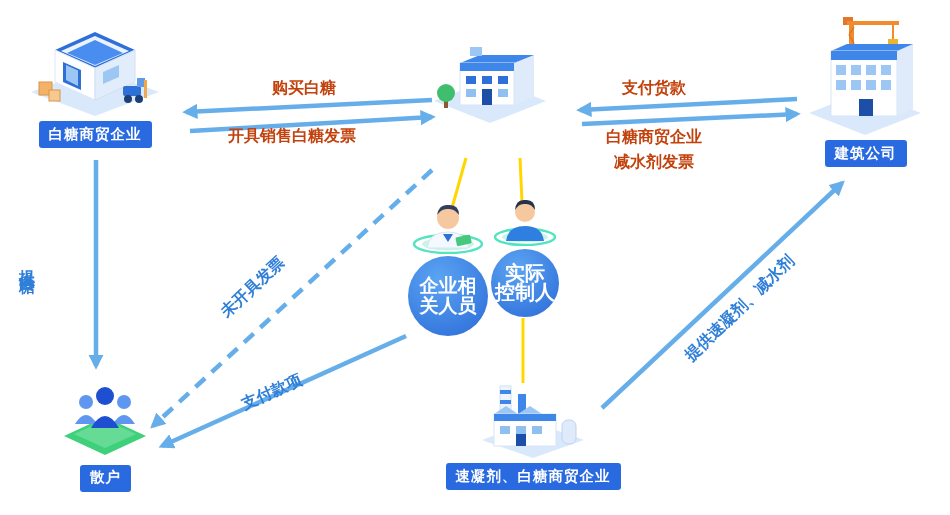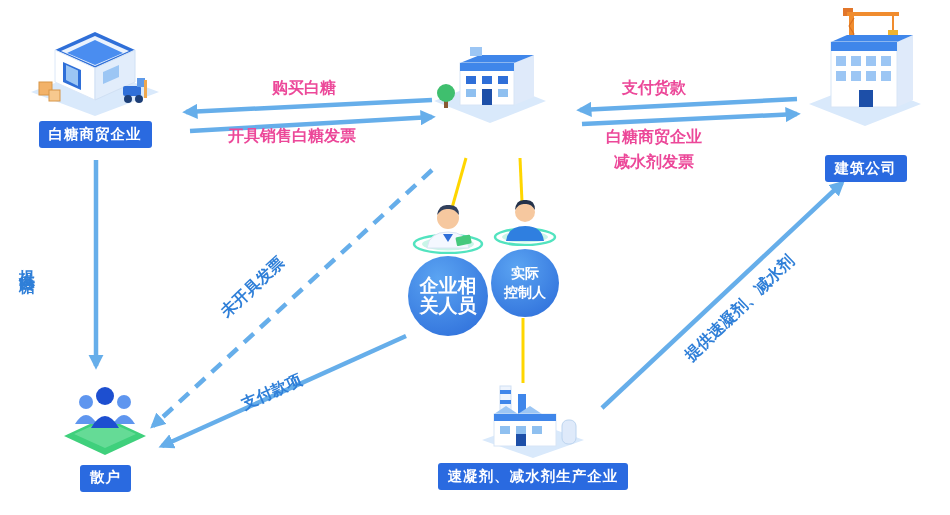--- a/index.html
+++ b/index.html
@@ -9,22 +9,22 @@
   .layer{position:absolute;left:0;top:0;width:950px;height:515px;pointer-events:none}
   .node{position:absolute;display:flex;flex-direction:column;align-items:center}
   .pill{display:inline-block;background:#2a6ae0;color:#fff;font-weight:bold;font-size:14.5px;
         line-height:1;padding:6px 10px;border-radius:3px;white-space:nowrap;letter-spacing:1px}
   .pill.spread{letter-spacing:4px}
   .person{position:absolute;display:flex;flex-direction:column;align-items:center}
   .person-circle{display:flex;flex-direction:column;align-items:center;justify-content:center;
         color:#fff;font-weight:bold;text-align:center;border-radius:50%;
         background:radial-gradient(circle at 38% 28%,#5ba4f2,#2a6ad8)}
   .circle-lg{width:80px;height:80px;font-size:19px;line-height:20px;margin-top:2px}
-  .circle-sm{width:68px;height:68px;font-size:14px;line-height:19px;margin-top:3px}
-  .edge-label{position:absolute;font-weight:bold;font-size:16px;color:#ec4899;white-space:nowrap}
+  .circle-sm{width:68px;height:68px;font-size:20px;line-height:19px;margin-top:3px}
+  .edge-label{position:absolute;font-weight:bold;font-size:16px;color:#c2410c;white-space:nowrap}
   .edge-label.blue{color:#2f7fd8}
   .rot{transform-origin:center center}
   .vert{writing-mode:vertical-rl;letter-spacing:3px}
   .invoice2{line-height:25px;text-align:center}
 </style>
 </head>
 <body>
 
 <div class="canvas">
 
@@ -95,21 +95,21 @@
       <rect x="52" y="43" width="10" height="8" fill="#2f6fd8"></rect>
       <rect x="68" y="43" width="10" height="8" fill="#2f6fd8"></rect>
       <rect x="36" y="56" width="10" height="8" fill="#8fc0f0"></rect>
       <rect x="68" y="56" width="10" height="8" fill="#8fc0f0"></rect>
       <rect x="52" y="56" width="10" height="16" fill="#1d4fa8"></rect>
       <rect x="14" y="66" width="4" height="9" fill="#8a5a33"></rect>
       <circle cx="16" cy="60" r="9" fill="#3fbf6e"></circle>
     </svg>
   </div>
 
-  <div class="node" style="left:798px;top:6px;width:135px;gap:24px;">
+  <div class="node" style="left:798px;top:15px;width:135px;">
     <svg width="125" height="122" viewBox="0 0 125 122">
       <polygon points="62,120 6,98 62,76 118,98" fill="#d9e9fb"></polygon>
       <rect x="40" y="2" width="10" height="8" fill="#e2762a"></rect>
       <rect x="44" y="6" width="52" height="4" fill="#f08c2e"></rect>
       <rect x="46" y="10" width="5" height="34" fill="#f08c2e"></rect>
       <line x1="51" y1="12" x2="46" y2="20" stroke="#d96f1f" stroke-width="1.2"></line>
       <line x1="46" y1="20" x2="51" y2="28" stroke="#d96f1f" stroke-width="1.2"></line>
       <line x1="51" y1="28" x2="46" y2="36" stroke="#d96f1f" stroke-width="1.2"></line>
       <line x1="90" y1="10" x2="90" y2="24" stroke="#f08c2e" stroke-width="2"></line>
       <rect x="85" y="24" width="10" height="7" fill="#f0b32e"></rect>
@@ -170,21 +170,21 @@
       <polygon points="18,34 30,26 42,34" fill="#9cc6f4"></polygon>
       <polygon points="42,34 54,26 66,34" fill="#9cc6f4"></polygon>
       <rect x="18" y="34" width="62" height="32" fill="#ffffff" stroke="#d8e5f6"></rect>
       <rect x="18" y="34" width="62" height="7" fill="#3f86ea"></rect>
       <rect x="24" y="46" width="10" height="8" fill="#8fc0f0"></rect>
       <rect x="40" y="46" width="10" height="8" fill="#8fc0f0"></rect>
       <rect x="56" y="46" width="10" height="8" fill="#8fc0f0"></rect>
       <rect x="40" y="54" width="10" height="12" fill="#1d4fa8"></rect>
       <rect x="86" y="40" width="14" height="24" rx="6" fill="#dfeafa" stroke="#bcd4ef"></rect>
     </svg>
-    <div class="pill" style="margin-top:3px;">速凝剂、减水剂生产企业</div>
+    <div class="pill" style="margin-top:3px;">速凝剂、白糖商贸企业</div>
   </div>
 
   <div class="node" style="left:58px;top:372px;width:95px;">
     <svg width="95" height="85" viewBox="0 0 95 85">
       <polygon points="47,83 6,64 47,45 88,64" fill="#3fd07c"></polygon>
       <polygon points="47,76 16,62 47,48 78,62" fill="#7fe3a8" opacity="0.6"></polygon>
       <circle cx="28" cy="30" r="7" fill="#5f96ef"></circle>
       <path d="M17,52 Q28,34 39,52 Z" fill="#5f96ef"></path>
       <circle cx="66" cy="30" r="7" fill="#5f96ef"></circle>
       <path d="M55,52 Q66,34 77,52 Z" fill="#5f96ef"></path>

